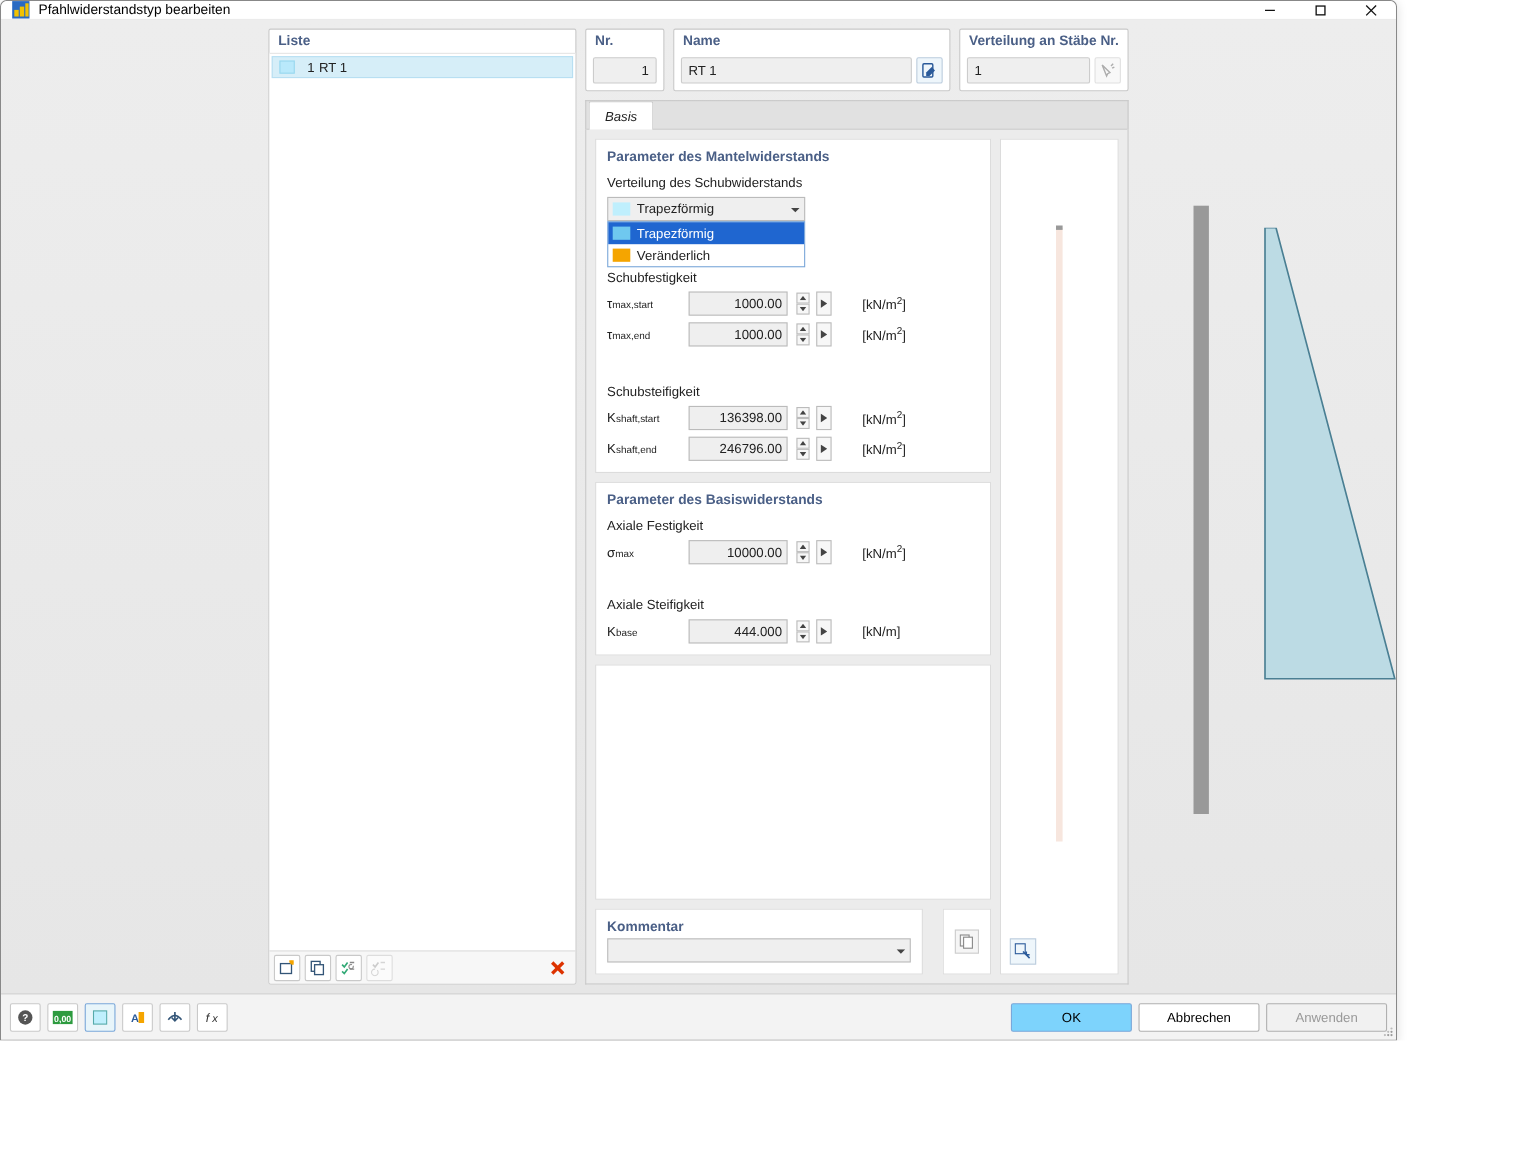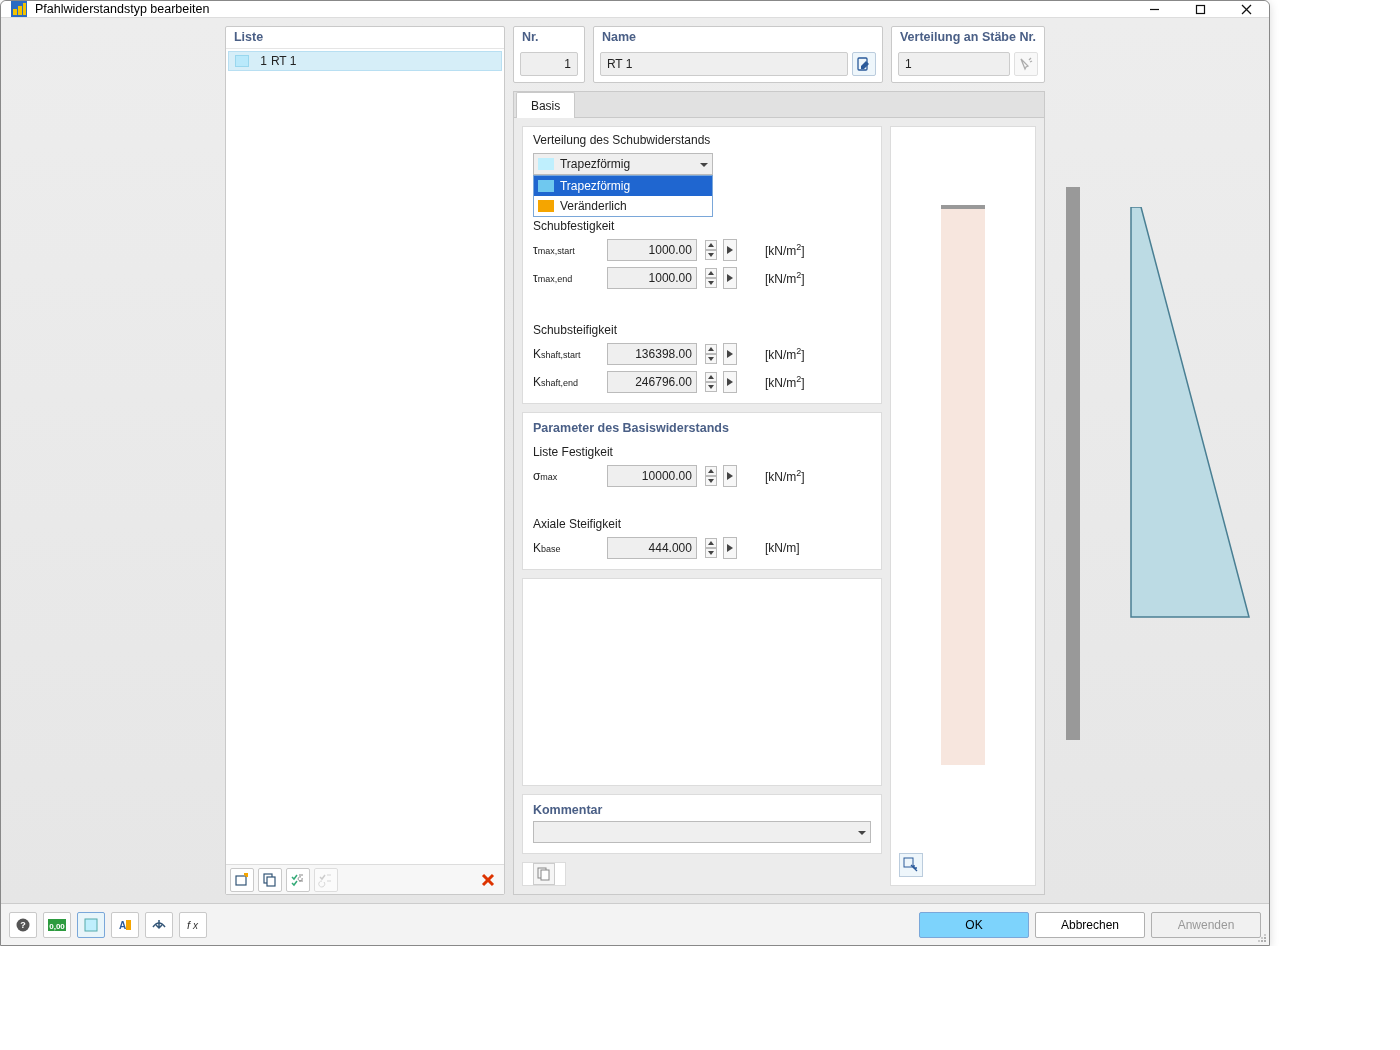--- a/index.html
+++ b/index.html
@@ -64,21 +64,21 @@
   .param-row .plabel { width:68px; font-size:12px; white-space:nowrap;}
   .param-row .plabel .sub { font-size:9px;}
   .spinner { width:90px; height:22px; border:1px solid #bbb; background:#efefef; display:flex; align-items:center; justify-content:flex-end; padding-right:4px; font-size:12px;}
   .spin-btns { display:flex; flex-direction:column; margin-left:2px;}
   .spin-btns .sbtn { width:12px; height:10px; border:1px solid #bbb; background:#f7f7f7; display:flex; align-items:center; justify-content:center;}
   .spin-btns .sbtn svg { width:6px; height:4px; fill:#444;}
   .arrow-btn { width:14px; height:22px; border:1px solid #bbb; background:#f7f7f7; display:flex; align-items:center; justify-content:center;}
   .arrow-btn svg { width:6px; height:8px; fill:#444;}
   .unit { font-size:12px;padding-left:22px;}
   
-  .comment-row { display:flex; gap:8px;flex-direction:column;}
+  .comment-row { display:flex; gap:18px;}
   .comment-panel { flex:1; }
   .comment-side { width:44px; background:#fff; border:1px solid #dcdcdc; display:flex; align-items:center; justify-content:center;}
   .lib-btn { width:22px; height:22px; border:1px solid #ccc; background:#f5f5f5; display:flex; align-items:center; justify-content:center;}
   
   .preview-box { flex:1; background:#fff; border:1px solid #dcdcdc; position:relative;}
   .preview-inner { position:absolute; left:50px; right:50px; top:80px; bottom:120px; background:#f7e6de;}
   .ground-line { position:absolute; left:50px; right:50px; top:78px; height:4px; background:#999;}
   .pile { position:absolute; width:14px; top:60px; bottom:145px; background:#999;}
   .wedge { position:absolute; }
   .preview-tool { position:absolute; left:8px; bottom:8px; width:24px; height:24px; border:1px solid #bcd; background:#eef6fb; display:flex; align-items:center; justify-content:center;}
@@ -181,21 +181,21 @@
 
       <div class="main-col">
 
         <div class="row-top">
           <div class="panel hdr-panel" style="width:72px">
             <div class="panel-hdr">Nr.</div>
             <div class="panel-body">
                 <div class="field-readonly right">1</div>
               </div>
           </div>
-          <div class="panel hdr-panel" style="width:290px">
+          <div class="panel hdr-panel" style="width:252px">
             <div class="panel-hdr">Name</div>
             <div class="panel-body">
               <div class="name-row">
                 <div class="field-readonly">RT 1</div>
                 <div class="small-icon-btn">
                   <svg viewBox="0 0 14 14">
                       <rect x="1" y="1" width="9" height="12" rx="1"></rect>
                       <path d="M9 4 l3 3 l-5 5 l-3 0 l0 -3 z" fill="#2a5a9a" stroke="none"></path>
                     </svg>
                 </div>
@@ -212,30 +212,31 @@
                       <path d="M2 2 l7 7 l-2 1 l-1 2 z" fill="none" stroke="#777"></path>
                       <line x1="10" y1="3" x2="12" y2="1" stroke="#777"></line>
                       <line x1="11" y1="5" x2="13" y2="4" stroke="#777"></line>
                     </svg>
                 </div>
               </div>
             </div>
           </div>
         </div>
 
-        <div style="background:#e1e1e1;border:1px solid #c9c9c9;border-bottom:none;margin-top:8px;">
+        <div style="background:#e1e1e1;border:1px solid #c9c9c9;border-bottom:none;margin-top:8px;font-style:italic;">
           <div class="tabstrip">
             <div class="tab active">Basis</div>
           </div>
         </div>
 
         <div class="main-split" style="border:1px solid #c9c9c9;border-top:none;background:#ececec;padding:8px;">
 
           <div class="params-col">
             <div class="group">
+              <div class="group-title">Parameter des Mantelwiderstands</div>
               <div class="group-body">
                 <div class="sublabel">Verteilung des Schubwiderstands</div>
                 <div class="combo">
                   <div class="combo-display">
                     <span class="swatch2"></span>
                     <span>Trapezförmig</span>
                     <span class="chev"><svg width="8" height="5" viewBox="0 0 8 5">
                           <path d="M0 0 L4 4 L8 0" fill="#444"></path>
                         </svg></span>
                   </div>
@@ -345,21 +346,21 @@
                       </svg>
                     </div>
                   <span class="unit"><span>[kN/m</span><sup>2</sup><span>]</span></span>
                 </div>
               </div>
             </div>
 
             <div class="group">
               <div class="group-title">Parameter des Basiswiderstands</div>
               <div class="group-body">
-                <div class="sublabel">Liste Festigkeit</div>
+                <div class="sublabel">Axiale Festigkeit</div>
                 <div class="param-row">
                   <span class="plabel"><span>σ</span><span class="sub">max</span></span>
                   <div class="spinner">10000.00</div>
                   <div class="spin-btns">
                       <div class="sbtn">
                         <svg viewBox="0 0 6 4">
                           <path d="M0 4 L3 0 L6 4"></path>
                         </svg>
                       </div>
                       <div class="sbtn">

